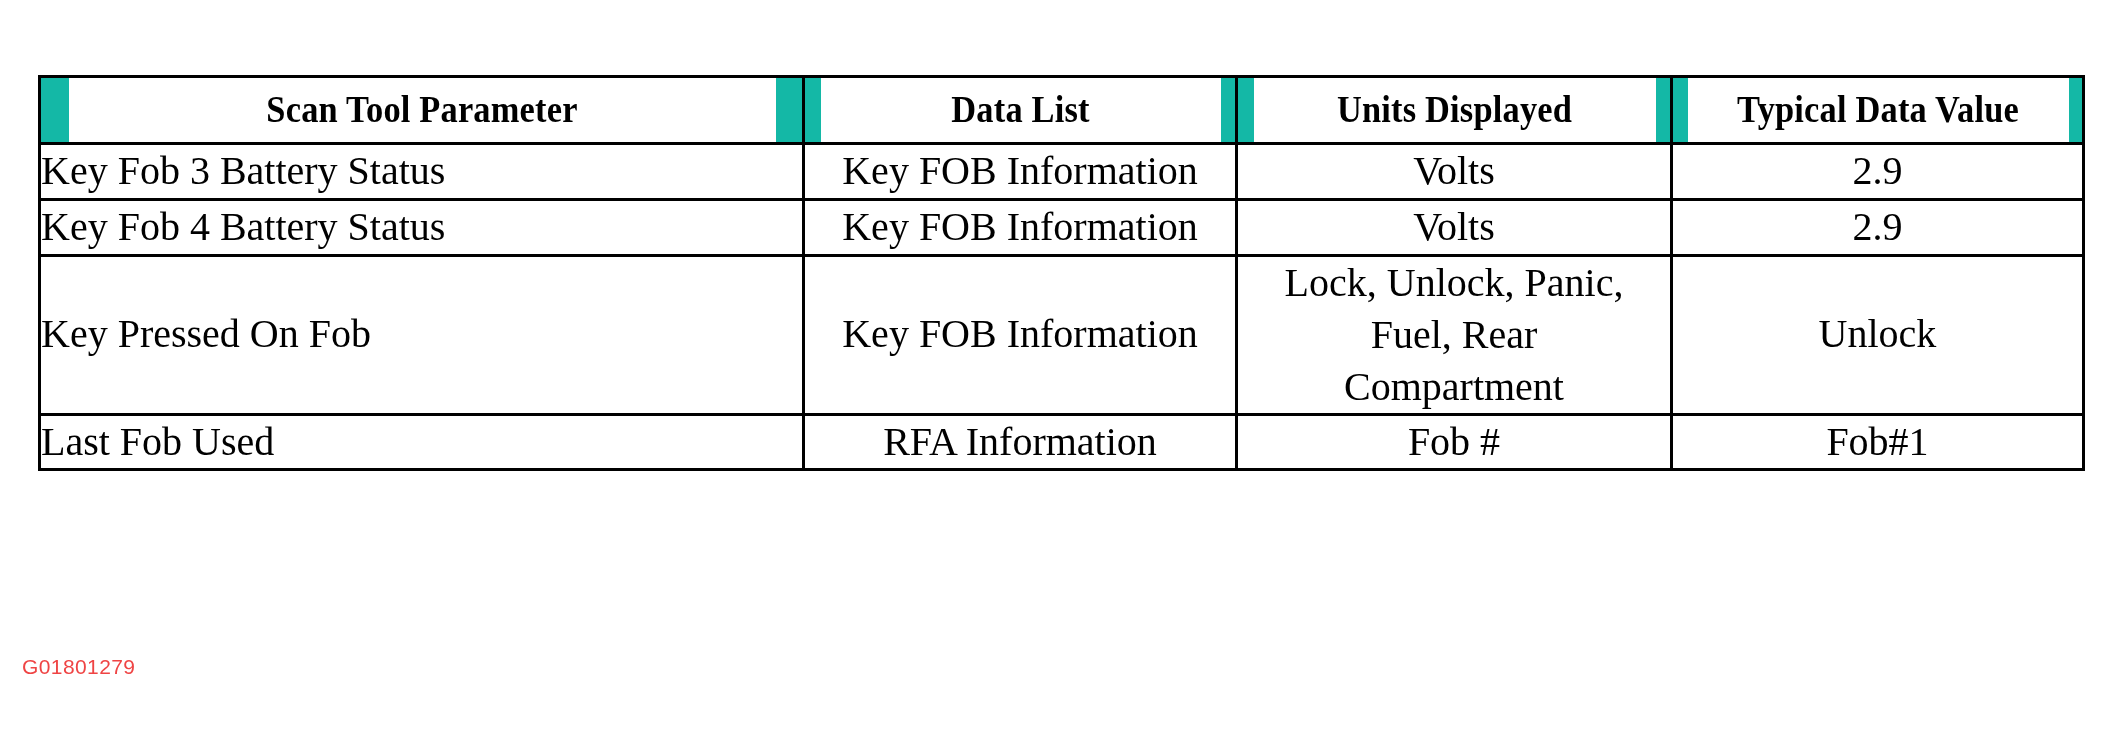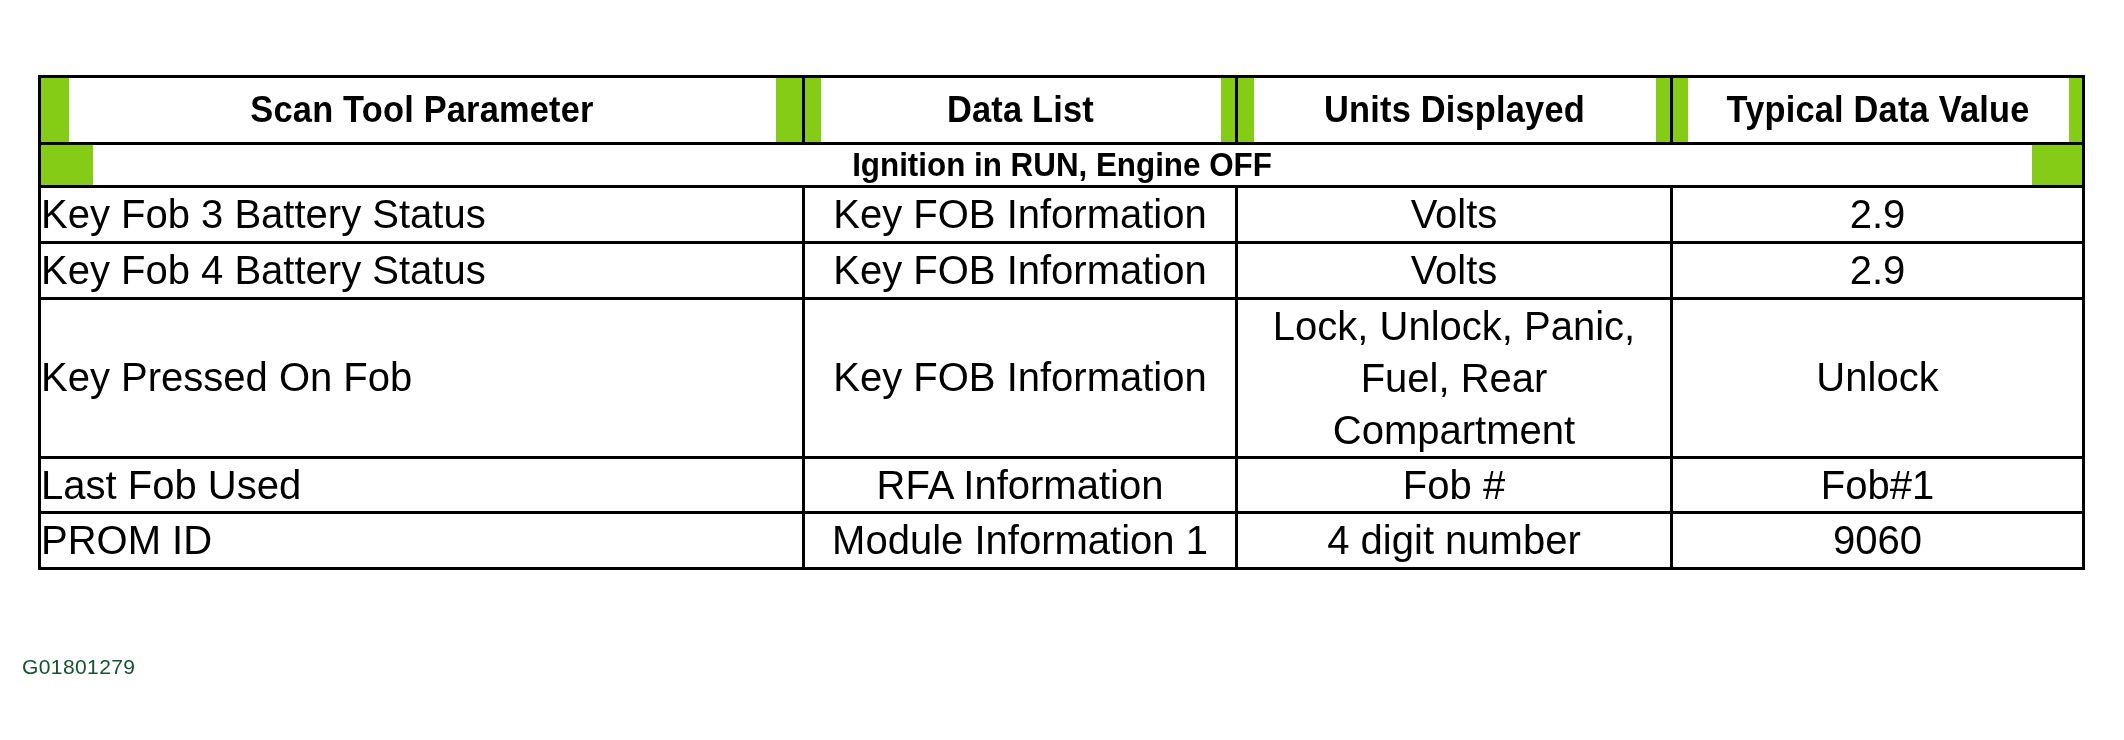--- a/index.html
+++ b/index.html
@@ -22,21 +22,22 @@
     position: absolute;
     left: 38px;
     top: 75px;
     width: 2044px;
   }
 
   table.param-table {
     width: 2044px;
     border-collapse: collapse;
     table-layout: fixed;
-    background: #84cc16;
+    background: #14b8a6;
+    font-family: Liberation Serif, serif;
   }
 
   table.param-table,
   table.param-table td,
   table.param-table th {
     border: 3px solid #000000;
   }
 
   table.param-table td,
   table.param-table th {
@@ -99,21 +100,21 @@
     line-height: 1.30;
   }
 
   
   #figure-id {
     position: absolute;
     left: 22px;
     top: 655px;
     font-size: 21px;
     font-family: "Liberation Sans", "DejaVu Sans", sans-serif;
-    color: #14532d;
+    color: #ef4444;
     letter-spacing: 0.4px;
   }
 </style>
 </head>
 <body>
 
 <div id="table-wrap">
   <table class="param-table">
     <colgroup>
       <col class="c-param">
@@ -132,23 +133,20 @@
         <th>
           <span class="hdr-txt">Units Displayed</span>
         </th>
         <th>
           <span class="hdr-txt">Typical Data Value</span>
         </th>
       </tr>
     </thead>
     <tbody>
 
-      <tr class="section-row">
-        <td colspan="4">Ignition in RUN, Engine OFF</td>
-      </tr>
 
       <tr class="data-row r-std">
         <td class="cell-param">Key Fob 3 Battery Status</td>
         <td class="cell-center">Key FOB Information</td>
         <td class="cell-center">Volts</td>
         <td class="cell-center">2.9</td>
       </tr>
 
 
       <tr class="data-row r-std">
@@ -169,24 +167,18 @@
         <td class="cell-center">Unlock</td>
       </tr>
 
       <tr class="data-row r-std">
         <td class="cell-param">Last Fob Used</td>
         <td class="cell-center">RFA Information</td>
         <td class="cell-center">Fob #</td>
         <td class="cell-center">Fob#1</td>
       </tr>
 
-      <tr class="data-row r-std">
-        <td class="cell-param">PROM ID</td>
-        <td class="cell-center">Module Information 1</td>
-        <td class="cell-center">4 digit number</td>
-        <td class="cell-center">9060</td>
-      </tr>
 
     </tbody>
   </table>
 </div>
 
 <div id="figure-id">G01801279</div>
 
 </body></html>

